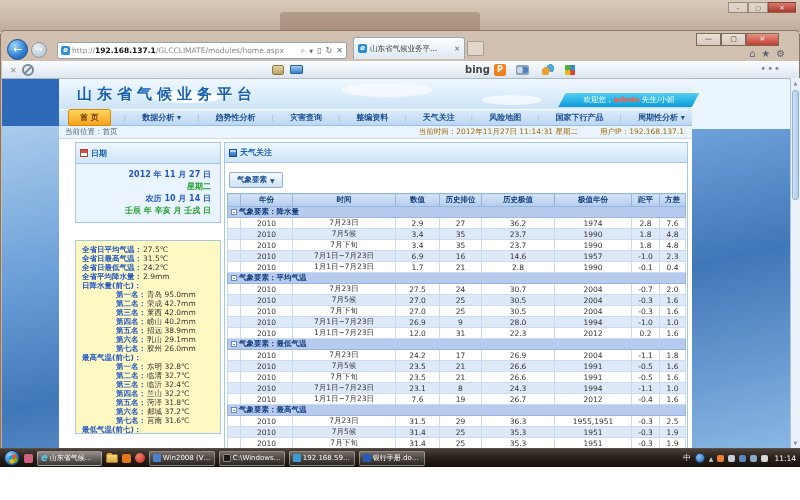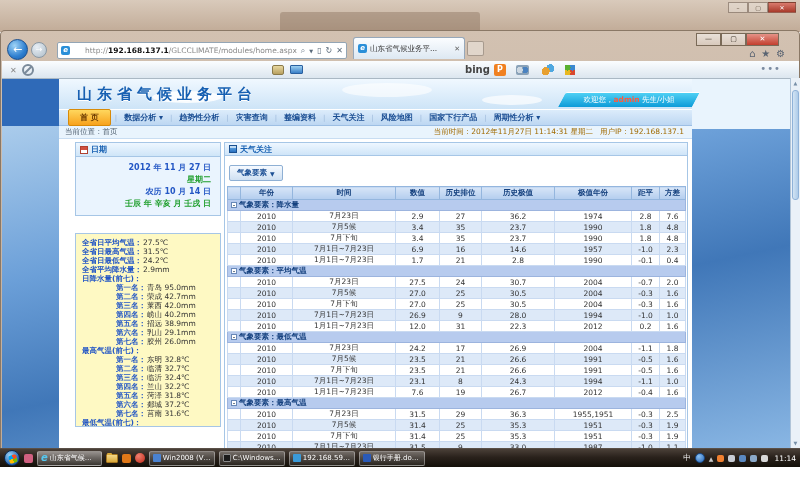--- a/index.html
+++ b/index.html
@@ -29,21 +29,21 @@
     background:radial-gradient(circle at 35% 30%,#9fd4f6,#2e7fd0 60%,#1a5ca8); border:1px solid #164e90;
     color:#fff; font-size:11px; text-align:center; line-height:19px; }
   .btn-fwd { position:absolute; left:30px; top:11px; width:16px; height:16px; border-radius:50%;
     background:radial-gradient(circle at 35% 30%,#e8eef4,#aebdc8); border:1px solid #8a98a4;
     color:#fff; font-size:8px; text-align:center; line-height:14px; }
 
   .address-bar { position:absolute; left:56px; top:11px; width:290px; height:17px; background:#fff;
     border:1px solid #93a5b5; border-radius:2px; display:flex; align-items:center; padding:0 3px; }
   .favicon { width:9px; height:9px; border-radius:2px; background:#2a8fd8; color:#fff; font-size:7px;
     font-style:italic; font-weight:bold; line-height:9px; text-align:center; flex:none; }
-  .url-text { font-size:7.5px; margin-left:15px; white-space:nowrap; overflow:hidden; flex:1; color:#888; }
+  .url-text { font-size:7.5px; margin-left:2px; white-space:nowrap; overflow:hidden; flex:1; color:#888; }
   .url-text .host { color:#111; font-weight:bold; }
   .addr-icons { display:flex; gap:4px; color:#5a6a7a; font-size:8px; flex:none; align-items:center; }
 
   .tab { position:absolute; left:352px; top:6px; width:112px; height:22px;
     background:linear-gradient(#fbfdff,#dde8f2); border:1px solid #96a8ba; border-bottom:none;
     border-radius:3px 3px 0 0; display:flex; align-items:center; padding:0 4px; }
   .tab-title { font-size:7.5px; color:#333; margin-left:3px; white-space:nowrap; overflow:hidden; flex:1; }
   .tab-close { font-size:7px; color:#666; margin-left:2px; }
   .tab-stub { position:absolute; left:466px; top:10px; width:17px; height:15px;
     background:rgba(255,255,255,.35); border:1px solid rgba(80,65,50,.4); border-radius:2px; }
@@ -89,36 +89,36 @@
     letter-spacing:5px; text-shadow:0 1px 0 #fff; white-space:nowrap; }
   .welcome { position:absolute; left:560px; top:13px; width:134px; height:15px; }
   .welcome .wel-bg { position:absolute; inset:0; background:linear-gradient(#4fd0f4,#0d9bd8);
     transform:skewX(-28deg); border-top:1px solid #fff; border-radius:2px 0 0 0; }
   .welcome .wel-text { position:absolute; inset:0; font-size:7.5px; color:#fff; text-align:center;
     line-height:15px; white-space:nowrap; }
   .welcome .wel-text .user { color:#ff5a3c; font-weight:bold; }
 
   .navbar { position:absolute; left:57px; top:30px; width:633px; height:17px;
     background:linear-gradient(#dcecfb,#bdd7f2); border-top:1px solid #fff;
-    border-bottom:1px solid #9dbfe4; display:flex; align-items:center; padding-left:5px; }
+    border-bottom:1px solid #9dbfe4; display:flex; align-items:center; padding-left:5px;justify-content:space-between; }
   .nav-item { font-size:8px; font-weight:bold; color:#1c4f94; margin:0 7px; white-space:nowrap; cursor:pointer; }
   .nav-item.active { background:linear-gradient(#ffd75e,#f7a21c); border:1px solid #d88a08;
     border-radius:2px; padding:2px 11px; color:#6b3a00; margin:0 4px; }
   .nav-sep { color:#9cb9da; font-size:7px; }
 
   .breadcrumb { position:absolute; left:57px; top:47px; width:633px; height:13px; background:#e9f4fd;
     border-bottom:1px solid #c8ddf2; display:flex; align-items:center; font-size:7.5px; }
   .crumb-left { color:#4a5a6a; margin-left:6px; flex:1; }
-  .crumb-right { color:#a06a00; margin-right:8px; display:flex; gap:7px; white-space:nowrap; }
+  .crumb-right { color:#a06a00; margin-right:8px; display:flex; gap:22px; white-space:nowrap; }
 
   .content { position:absolute; left:57px; top:60px; width:633px; height:310px; background:#fff; overflow:hidden; }
 
   
   .panel { border:1px solid #a6c6e6; }
-  .panel-hd { height:14px; background:linear-gradient(#eef7ff,#cfe5f8); border-bottom:1px solid #a6c6e6;
+  .panel-hd { height:21px; background:linear-gradient(#eef7ff,#cfe5f8); border-bottom:1px solid #a6c6e6;
     display:flex; align-items:center; padding-left:4px; }
   .panel-hd .ttl { font-size:8px; font-weight:bold; color:#1760b2; margin-left:3px; white-space:nowrap; }
   .calendar-icon { width:8px; height:8px; background:#fff; border:1px solid #b04030; flex:none; }
   .calendar-icon::before { content:""; display:block; height:3px; background:#d05040; }
   .list-icon { width:8px; height:8px; background:linear-gradient(#6ab0e8,#2a70c0); border:1px solid #1a5090;
     flex:none; box-shadow:inset 0 2px 0 rgba(255,255,255,.6); }
 
   .sidebar { position:absolute; left:16px; top:3px; width:146px; }
   .cal-body { height:58px; background:#eaf4fe; padding-top:5px; }
   .cal-line { font-size:8px; line-height:12px; text-align:right; padding-right:9px; white-space:nowrap; }

